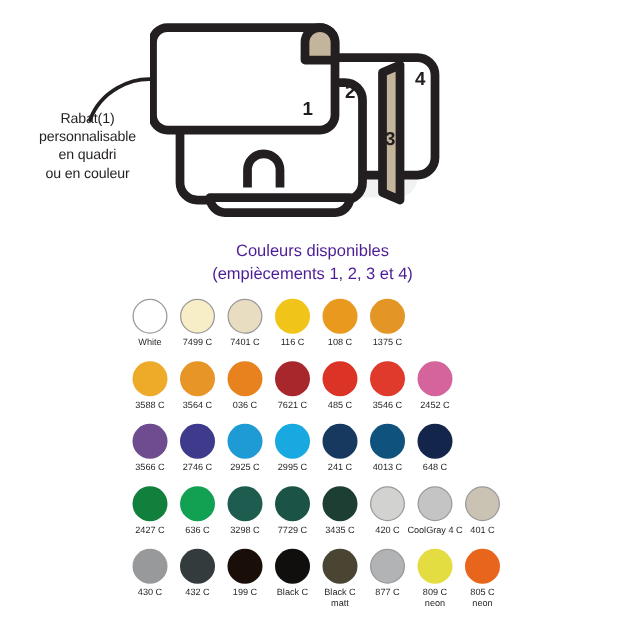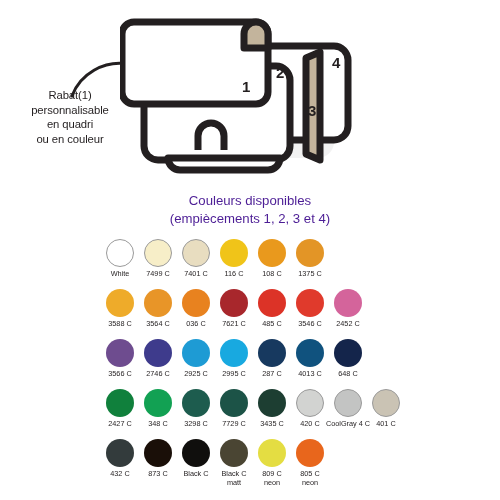--- a/index.html
+++ b/index.html
@@ -213,39 +213,39 @@
       <div class="swatch-cell">
         <div class="swatch-dot" style="background: rgb(30, 155, 212);"></div>
         <div class="swatch-label">2925 C</div>
       </div>
       <div class="swatch-cell">
         <div class="swatch-dot" style="background: rgb(24, 169, 224);"></div>
         <div class="swatch-label">2995 C</div>
       </div>
       <div class="swatch-cell">
         <div class="swatch-dot" style="background: rgb(23, 57, 95);"></div>
-        <div class="swatch-label">287 C</div>
+        <div class="swatch-label">241 C</div>
       </div>
       <div class="swatch-cell">
         <div class="swatch-dot" style="background: rgb(16, 82, 126);"></div>
         <div class="swatch-label">4013 C</div>
       </div>
       <div class="swatch-cell">
         <div class="swatch-dot" style="background: rgb(20, 37, 75);"></div>
         <div class="swatch-label">648 C</div>
       </div>
     </div>
     <div class="swatch-row">
       <div class="swatch-cell">
         <div class="swatch-dot" style="background: rgb(16, 128, 60);"></div>
         <div class="swatch-label">2427 C</div>
       </div>
       <div class="swatch-cell">
         <div class="swatch-dot" style="background: rgb(18, 161, 83);"></div>
-        <div class="swatch-label">348 C</div>
+        <div class="swatch-label">636 C</div>
       </div>
       <div class="swatch-cell">
         <div class="swatch-dot" style="background: rgb(29, 92, 78);"></div>
         <div class="swatch-label">3298 C</div>
       </div>
       <div class="swatch-cell">
         <div class="swatch-dot" style="background: rgb(28, 83, 71);"></div>
         <div class="swatch-label">7729 C</div>
       </div>
       <div class="swatch-cell">
@@ -260,36 +260,44 @@
         <div class="swatch-dot outline" style="background: rgb(195, 196, 195);"></div>
         <div class="swatch-label">CoolGray 4 C</div>
       </div>
       <div class="swatch-cell">
         <div class="swatch-dot outline" style="background: rgb(202, 195, 180);"></div>
         <div class="swatch-label">401 C</div>
       </div>
     </div>
     <div class="swatch-row">
       <div class="swatch-cell">
+        <div class="swatch-dot" style="background: rgb(151, 153, 155);"></div>
+        <div class="swatch-label">430 C</div>
+      </div>
+      <div class="swatch-cell">
         <div class="swatch-dot" style="background: rgb(51, 59, 60);"></div>
         <div class="swatch-label">432 C</div>
       </div>
       <div class="swatch-cell">
         <div class="swatch-dot" style="background: rgb(26, 15, 8);"></div>
-        <div class="swatch-label">873 C</div>
+        <div class="swatch-label">199 C</div>
       </div>
       <div class="swatch-cell">
         <div class="swatch-dot" style="background: rgb(16, 15, 13);"></div>
         <div class="swatch-label">Black C</div>
       </div>
       <div class="swatch-cell">
         <div class="swatch-dot" style="background: rgb(74, 69, 51);"></div>
         <div class="swatch-label">Black C<span class="l2">matt</span></div>
       </div>
       <div class="swatch-cell">
+        <div class="swatch-dot outline" style="background: rgb(178, 179, 180);"></div>
+        <div class="swatch-label">877 C</div>
+      </div>
+      <div class="swatch-cell">
         <div class="swatch-dot" style="background: rgb(228, 221, 66);"></div>
         <div class="swatch-label">809 C<span class="l2">neon</span></div>
       </div>
       <div class="swatch-cell">
         <div class="swatch-dot" style="background: rgb(232, 102, 28);"></div>
         <div class="swatch-label">805 C<span class="l2">neon</span></div>
       </div>
     </div>
   </div>
 

